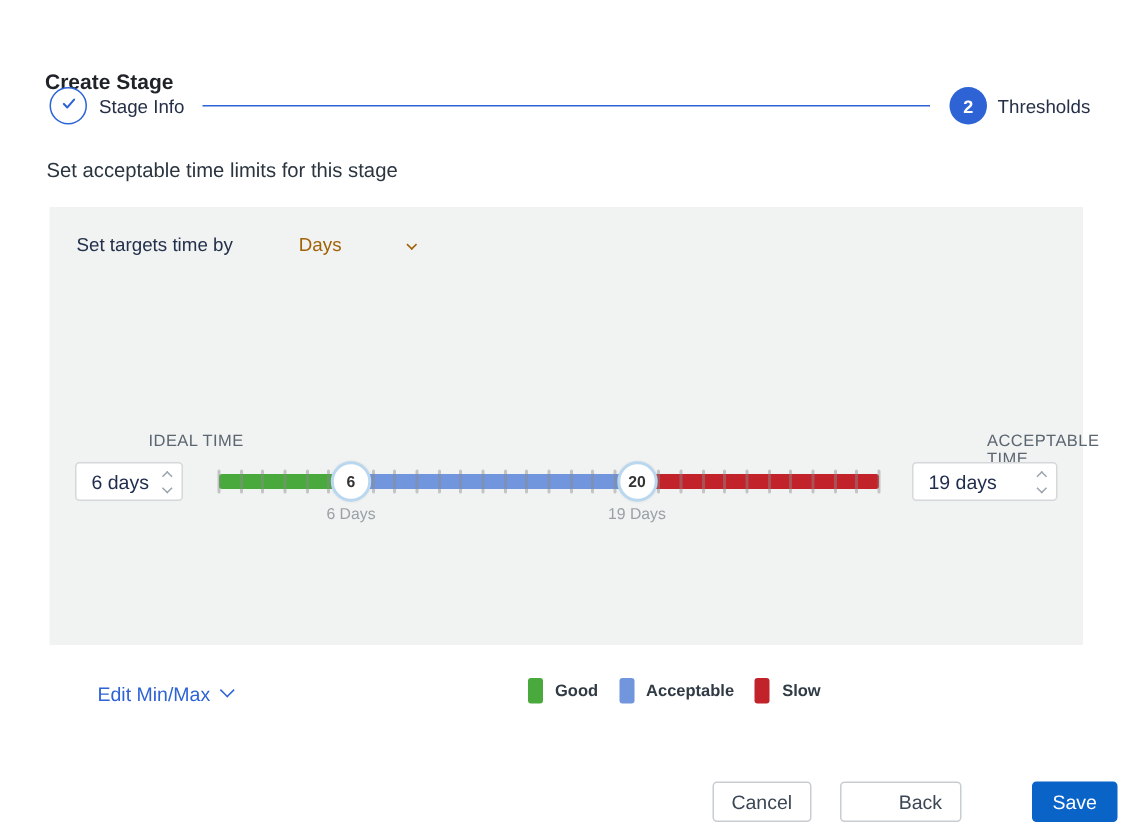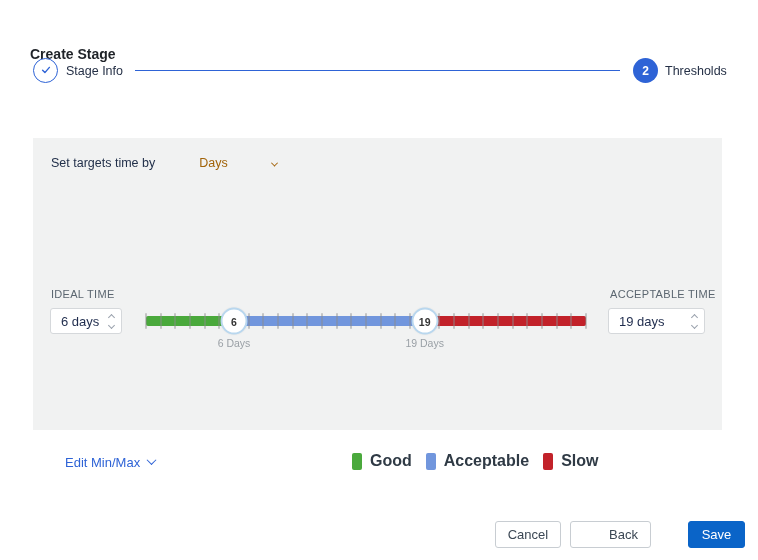--- a/index.html
+++ b/index.html
@@ -20,21 +20,21 @@
 
   .section-heading { position:absolute; left:31px; top:106px; font-size:13.5px; color:#2b3540; }
 
   .panel { position:absolute; left:33px; top:138px; width:689px; height:292px; background:#f1f2f2; }
 
   .targets-row { position:absolute; left:18px; top:18px; font-size:12.5px; color:#22304a; display:flex; align-items:center; gap:4px; }
   .link { color:#a16207; cursor:pointer;margin-left:40px; }
   .chev { display:inline-block; width:6px; height:6px; border-right:1.5px solid currentColor; border-bottom:1.5px solid currentColor; transform:rotate(45deg) translate(-1px,-1px); }
   .chev.small { width:5px; height:5px; }
 
-  .field-label { position:absolute; font-size:11px; letter-spacing:.3px; color:#5b6670; top:150px; }
+  .field-label { position:absolute; font-size:11px; letter-spacing:.3px; color:#5b6670; top:150px;margin-left:48px; }
   .field-label.ideal { left:18px; }
   .field-label.acceptable { left:577px; }
 
   .num-input { position:absolute; top:170px; height:26px; background:#fff; border:1px solid #d5d8db; border-radius:3px; display:flex; align-items:center; }
   .num-input.ideal { left:17px; width:72px; }
   .num-input.acceptable { left:575px; width:97px; }
   .num-input input { border:none; outline:none; width:100%; height:100%; padding:0 2px 0 10px; font-size:13px; color:#1f2c4d; font-family:"Liberation Sans", sans-serif; background:transparent; }
   .spinner { display:flex; flex-direction:column; justify-content:center; gap:3px; padding:0 7px 0 2px; color:#9aa2ad; }
   .spin-chev { display:block; width:5px; height:5px; border-right:1.2px solid currentColor; border-bottom:1.2px solid currentColor; cursor:pointer; }
   .spin-chev.up { transform:rotate(-135deg); }
@@ -47,24 +47,24 @@
   .tick { position:absolute; top:3px; width:2px; height:16px; background:rgba(140,140,140,.45); transform:translateX(-50%); border-radius:1px; z-index:1; }
   .handle { position:absolute; top:11px; width:27px; height:27px; border-radius:50%; background:#fff; border:2px solid #b9d7ee; transform:translate(-50%,-50%); display:flex; align-items:center; justify-content:center; font-size:10.5px; font-weight:600; color:#333; z-index:2; cursor:grab; box-shadow:0 0 2px rgba(0,0,0,.08); }
   .caption { position:absolute; top:27px; transform:translateX(-50%); font-size:10.5px; color:#9aa0a6; white-space:nowrap; z-index:2; }
 
   .edit-minmax { position:absolute; left:32px; top:317px; font-size:13px; color:#2e63d6; display:flex; align-items:center; gap:8px; cursor:pointer; }
   .edit-minmax .chev { width:7px; height:7px; border-width:1.5px; margin-top:-3px; }
 
   .legend { position:absolute; left:319px; top:314px; display:flex; align-items:center; gap:14px; }
   .legend-item { display:flex; align-items:center; gap:8px; }
   .swatch { width:10px; height:17px; border-radius:2px; }
-  .legend-label { font-size:16px; font-weight:600; color:#2f3a45; }
+  .legend-label { font-size:11px; font-weight:600; color:#2f3a45; }
 
   
-  .footer { position:absolute; top:521px; right:13px; display:flex; gap:9px; }
+  .footer { position:absolute; top:521px; right:13px; display:flex; gap:19px; }
   .btn { height:27px; border-radius:3px; font-size:13px; font-family:"Liberation Sans", sans-serif; display:flex; align-items:center; justify-content:center; cursor:pointer; padding:0 12px; }
   .btn.secondary { background:#fff; border:1px solid #c8cdd2; color:#3b4754; min-width:61px; }
   .btn.secondary.back { min-width:56px;padding-left:38px; }
   .btn.primary { background:#0a64c8; border:1px solid #0a64c8; color:#fff; min-width:57px; font-weight:500;margin-left:28px; }
 </style>
 </head>
 <body>
 
 <div class="screen">
 
@@ -79,20 +79,21 @@
       </span>
     </div>
     <div class="step-label first">Stage Info</div>
     <div class="connector"></div>
     <div class="step-circle active">
       <span>2</span>
     </div>
     <div class="step-label second">Thresholds</div>
   </div>
 
+  <div class="section-heading">Set acceptable time limits for this stage</div>
 
   <div class="panel">
 
     <div class="targets-row">
       <span>Set targets time by</span>
       <span class="link">Days</span>
       <span class="link"><span class="chev small"></span></span>
     </div>
 
     <div class="field-label ideal">IDEAL TIME</div>
@@ -135,21 +136,21 @@
         <div class="tick" style="left: 73.3333%;"></div>
         <div class="tick" style="left: 76.6667%;"></div>
         <div class="tick" style="left: 80%;"></div>
         <div class="tick" style="left: 83.3333%;"></div>
         <div class="tick" style="left: 86.6667%;"></div>
         <div class="tick" style="left: 90%;"></div>
         <div class="tick" style="left: 93.3333%;"></div>
         <div class="tick" style="left: 96.6667%;"></div>
         <div class="tick" style="left: 100%;"></div>
         <div class="handle" style="left: 20%;">6</div>
-      <div class="handle" style="left: 63.3333%;">19</div>
+      <div class="handle" style="left: 63.3333%;">20</div>
       <div class="caption" style="left: 20%;">6 Days</div>
       <div class="caption" style="left: 63.3333%;">19 Days</div>
     </div>
 
     <div class="field-label acceptable">ACCEPTABLE TIME</div>
     <div class="num-input acceptable">
       <input value="19 days" style="">
       <span class="spinner">
         <span class="spin-chev up"></span>
         <span class="spin-chev down"></span>

